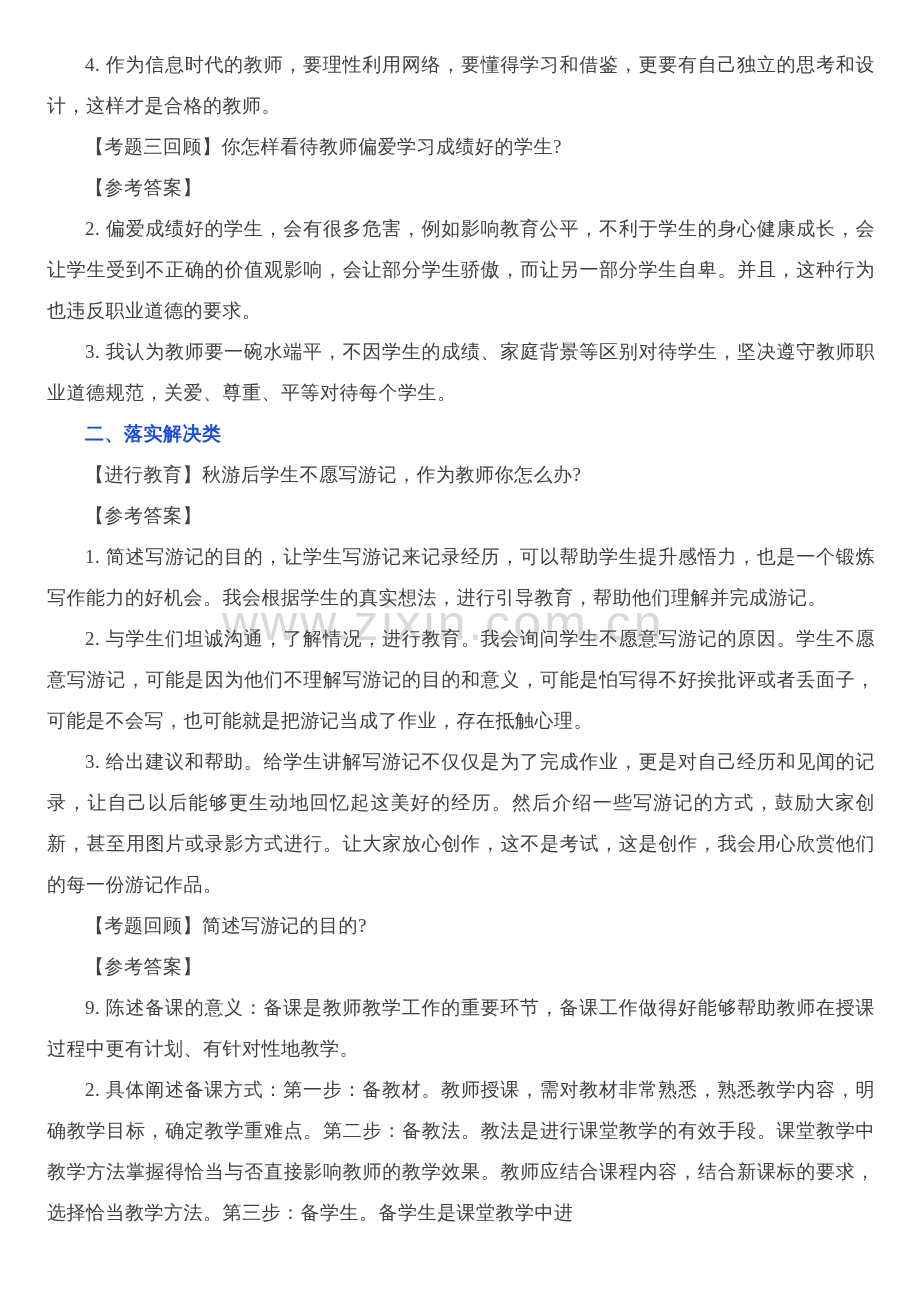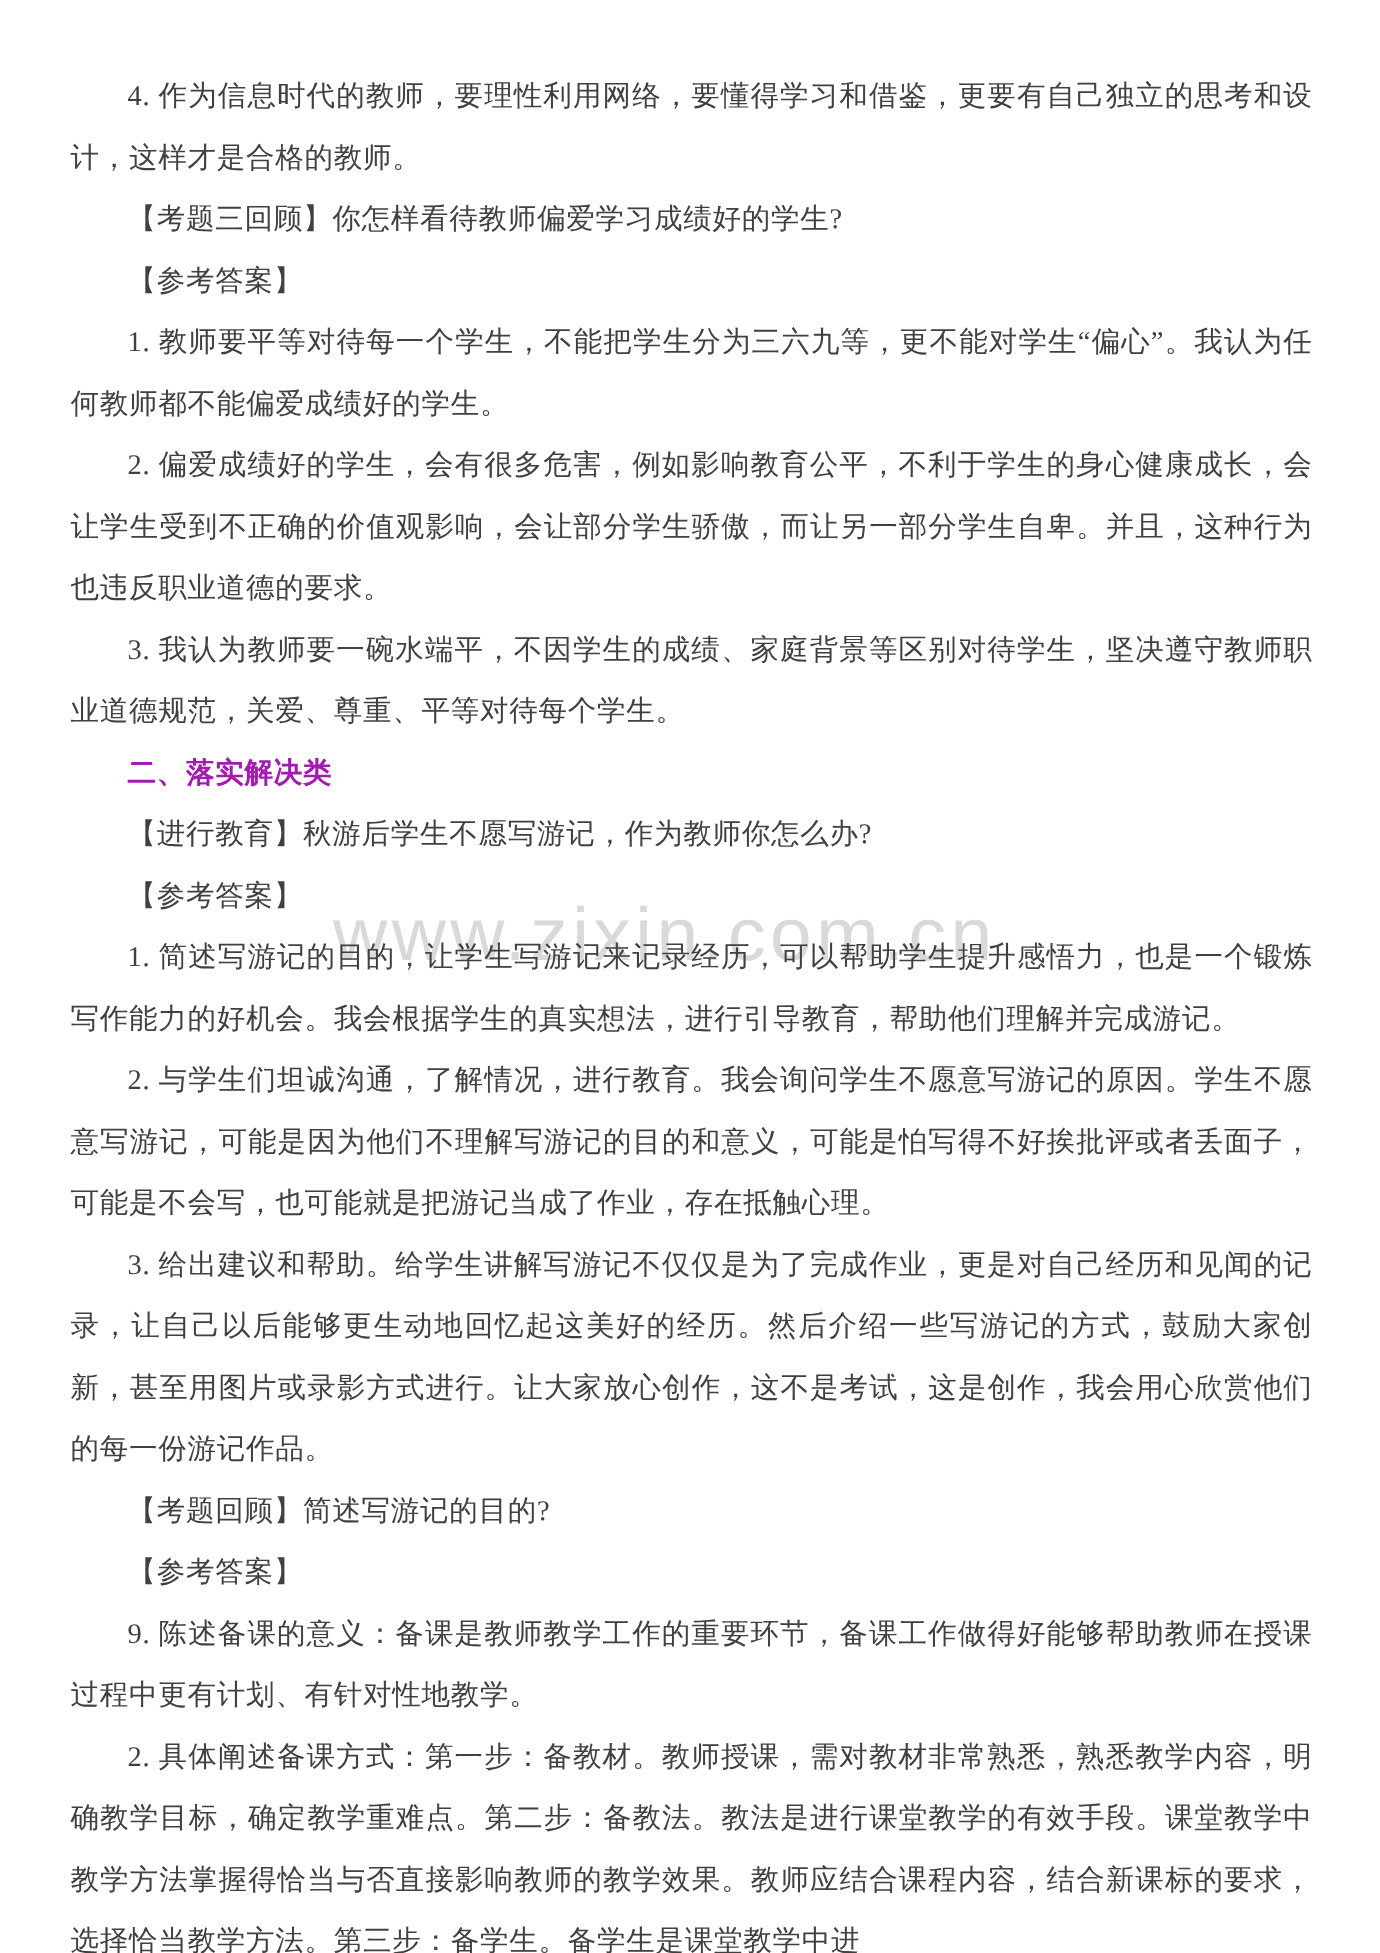--- a/index.html
+++ b/index.html
@@ -25,21 +25,21 @@
     font-size: 19px;
     line-height: 41px;
     color: #404040;
     text-align: justify;
     text-indent: 2em;
     letter-spacing: 0.5px;
     word-break: break-all;
   }
   .para.heading {
     font-weight: bold;
-    color: #a21caf;
+    color: #1d4ed8;
   }
   .watermark {
     position: absolute;
     z-index: 0;
     left: 222px;
     top: 594px;
     font-family: "Liberation Sans", "DejaVu Sans", sans-serif;
     font-size: 50px;
     font-weight: 400;
     letter-spacing: 3px;
@@ -50,21 +50,20 @@
 </style>
 </head>
 <body>
 
 <div class="page">
   <div class="watermark">www.zixin.com.cn</div>
   <div class="doc-body" id="doc-body">
       <p class="para normal">4. 作为信息时代的教师，要理性利用网络，要懂得学习和借鉴，更要有自己独立的思考和设计，这样才是合格的教师。</p>
       <p class="para normal">【考题三回顾】你怎样看待教师偏爱学习成绩好的学生?</p>
       <p class="para normal">【参考答案】</p>
-      <p class="para normal">1. 教师要平等对待每一个学生，不能把学生分为三六九等，更不能对学生“偏心”。我认为任何教师都不能偏爱成绩好的学生。</p>
       <p class="para normal">2. 偏爱成绩好的学生，会有很多危害，例如影响教育公平，不利于学生的身心健康成长，会让学生受到不正确的价值观影响，会让部分学生骄傲，而让另一部分学生自卑。并且，这种行为也违反职业道德的要求。</p>
       <p class="para normal">3. 我认为教师要一碗水端平，不因学生的成绩、家庭背景等区别对待学生，坚决遵守教师职业道德规范，关爱、尊重、平等对待每个学生。</p>
       <p class="para heading">二、落实解决类</p>
       <p class="para normal">【进行教育】秋游后学生不愿写游记，作为教师你怎么办?</p>
       <p class="para normal">【参考答案】</p>
       <p class="para normal">1. 简述写游记的目的，让学生写游记来记录经历，可以帮助学生提升感悟力，也是一个锻炼写作能力的好机会。我会根据学生的真实想法，进行引导教育，帮助他们理解并完成游记。</p>
       <p class="para normal">2. 与学生们坦诚沟通，了解情况，进行教育。我会询问学生不愿意写游记的原因。学生不愿意写游记，可能是因为他们不理解写游记的目的和意义，可能是怕写得不好挨批评或者丢面子，可能是不会写，也可能就是把游记当成了作业，存在抵触心理。</p>
       <p class="para normal">3. 给出建议和帮助。给学生讲解写游记不仅仅是为了完成作业，更是对自己经历和见闻的记录，让自己以后能够更生动地回忆起这美好的经历。然后介绍一些写游记的方式，鼓励大家创新，甚至用图片或录影方式进行。让大家放心创作，这不是考试，这是创作，我会用心欣赏他们的每一份游记作品。</p>
       <p class="para normal">【考题回顾】简述写游记的目的?</p>
       <p class="para normal">【参考答案】</p>

